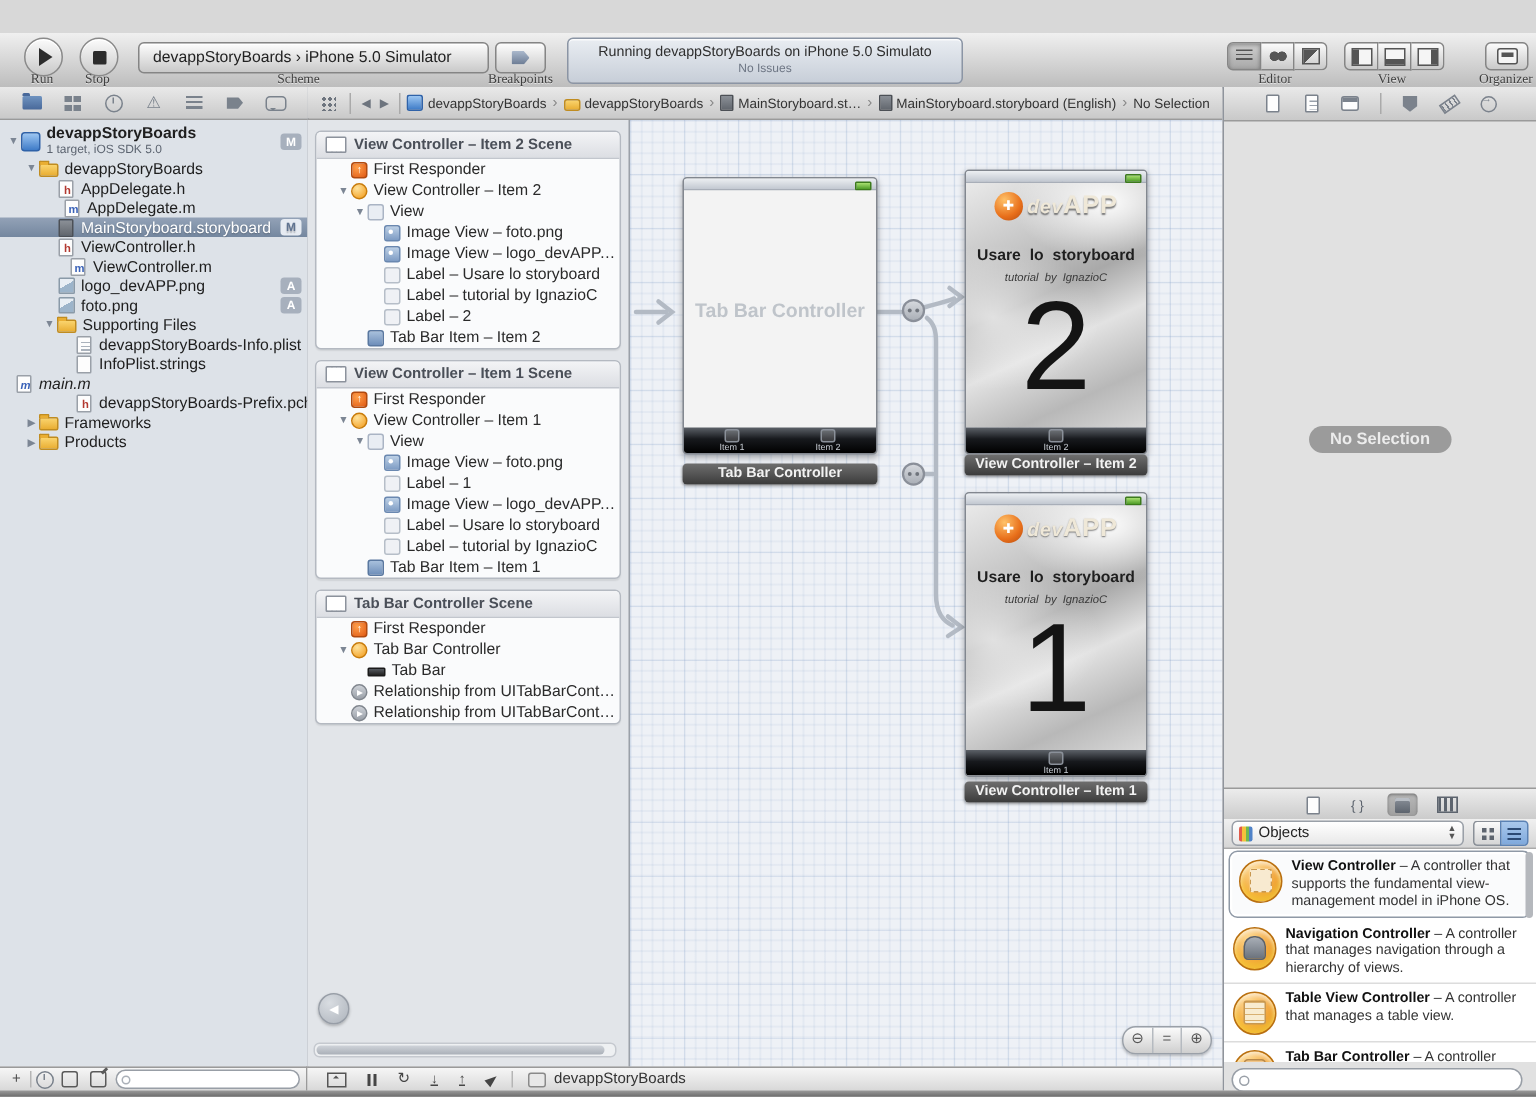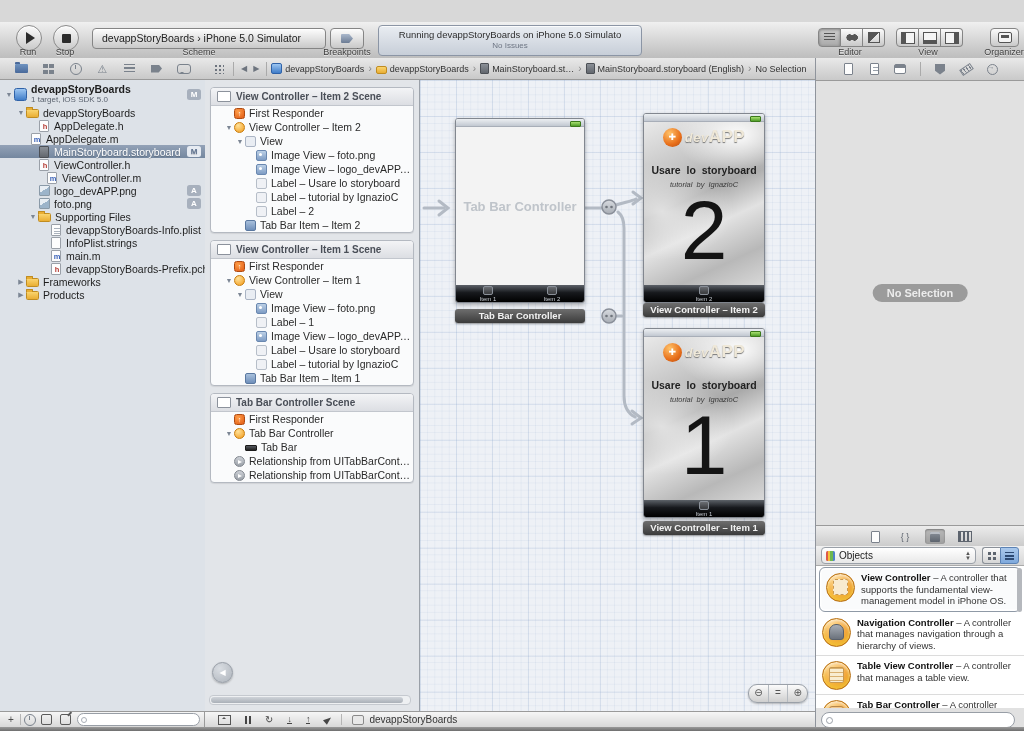--- a/index.html
+++ b/index.html
@@ -19,21 +19,21 @@
   #win-title .doc-ico{display:inline-block;width:11px;height:13px;background:linear-gradient(#fdfdfd,#cfd4da);
     border:1px solid #8898b0;border-radius:1px;vertical-align:-3px;margin-right:5px;}
   #win-resize{position:absolute;right:6px;top:5px;width:12px;height:12px;opacity:.55;}
   #win-resize:before,#win-resize:after{content:"";position:absolute;width:0;height:0;border:4px solid transparent;}
   #win-resize:before{border-bottom-color:#333;border-left-color:#333;left:0;bottom:0;}
   #win-resize:after{border-top-color:#333;border-right-color:#333;right:0;top:0;}
 
   
   #toolbar{position:absolute;left:0;top:22px;width:1024px;height:36px;
     background:linear-gradient(#f0f0f0,#bdbdbd);border-bottom:1px solid #777;}
-  .tb-label{position:absolute;bottom:1px;font-size:9px;color:#3f3f3f;text-align:center;text-shadow:0 1px 0 rgba(255,255,255,.6);}
+  .tb-label{position:absolute;bottom:1px;font-size:9px;color:#3f3f3f;text-align:center;text-shadow:0 1px 0 rgba(255,255,255,.6);font-family:Liberation Serif, serif;}
   .round-btn{position:absolute;top:3px;width:24px;height:24px;border-radius:50%;
     background:linear-gradient(#fbfbfb,#c9c9c9);border:1px solid #8a8a8a;box-shadow:inset 0 1px 0 #fff;
     display:flex;align-items:center;justify-content:center;}
   #run-btn{left:16px;}
   #run-btn .play{width:0;height:0;border-left:9px solid #2c2c2c;border-top:6px solid transparent;border-bottom:6px solid transparent;margin-left:2px;}
   #stop-btn{left:53px;}
   #stop-btn .square{width:9px;height:9px;background:#2c2c2c;border-radius:1px;}
   #scheme-capsule{position:absolute;left:92px;top:6px;width:214px;height:19px;border-radius:4px;
     background:linear-gradient(#fdfdfd,#c9c9c9);border:1px solid #858585;box-shadow:inset 0 1px 0 #fff;
     font-size:10.5px;line-height:19px;padding:0 9px;white-space:nowrap;overflow:hidden;color:#222;}
@@ -359,21 +359,21 @@
         <div class="nav-row" style="padding-left: 16px;">
           <span class="disc">▼</span>
           <span class="fi fi-folder"></span>
           <span>devappStoryBoards</span>
         </div>
         <div class="nav-row" style="padding-left: 28px;">
           <span class="disc"></span>
           <span class="fi fi-doc fi-header-file"></span>
           <span>AppDelegate.h</span>
         </div>
-        <div class="nav-row" style="padding-left: 20px;">
+        <div class="nav-row" style="padding-left: 32px;">
           <span class="disc"></span>
           <span class="fi fi-doc fi-source-file"></span>
           <span>AppDelegate.m</span>
         </div>
         <div class="nav-row sel" style="padding-left: 28px;">
           <span class="disc"></span>
           <span class="fi fi-doc fi-storyboard-file"></span>
           <span>MainStoryboard.storyboard</span>
           <span class="badge">M</span>
         </div>
@@ -407,21 +407,21 @@
         <div class="nav-row" style="padding-left: 40px;">
           <span class="disc"></span>
           <span class="fi fi-doc fi-plist-file"></span>
           <span>devappStoryBoards-Info.plist</span>
         </div>
         <div class="nav-row" style="padding-left: 40px;">
           <span class="disc"></span>
           <span class="fi fi-doc fi-text-file"></span>
           <span>InfoPlist.strings</span>
         </div>
-        <div class="nav-row" style="padding-left: 40px;">
+        <div class="nav-row" style=" font-style: italic;">
           <span class="disc"></span>
           <span class="fi fi-doc fi-source-file"></span>
           <span>main.m</span>
         </div>
         <div class="nav-row" style="padding-left: 40px;">
           <span class="disc"></span>
           <span class="fi fi-doc fi-header-file"></span>
           <span>devappStoryBoards-Prefix.pch</span>
         </div>
         <div class="nav-row" style="padding-left: 16px;">

